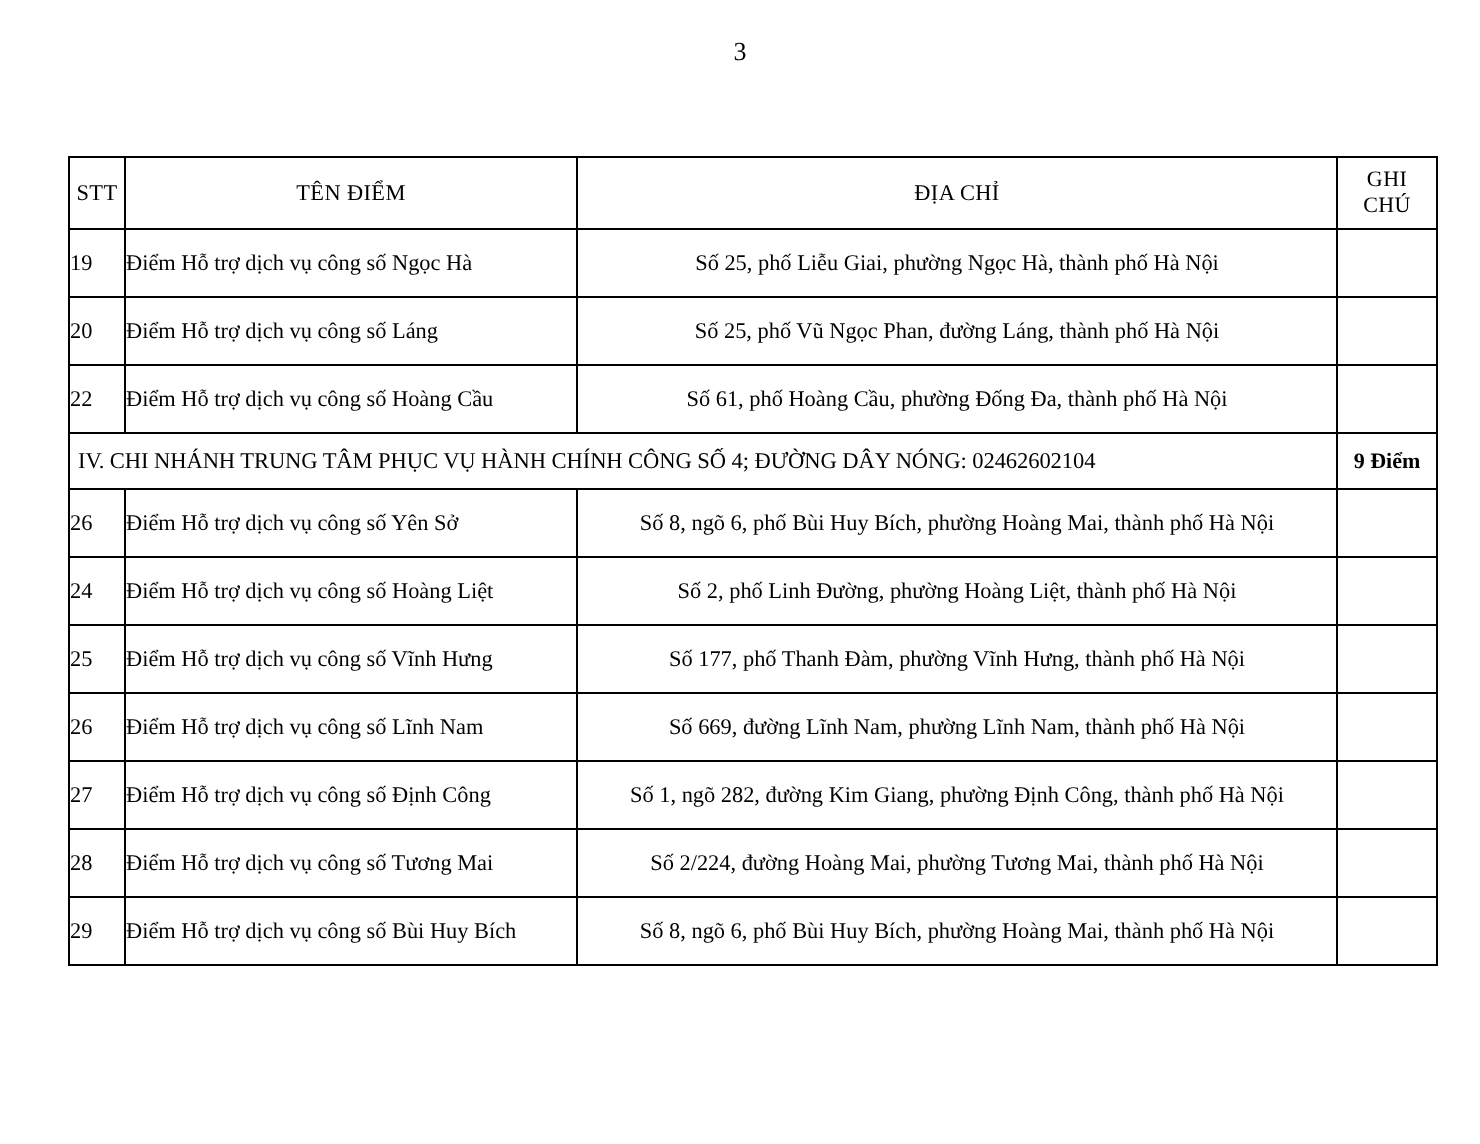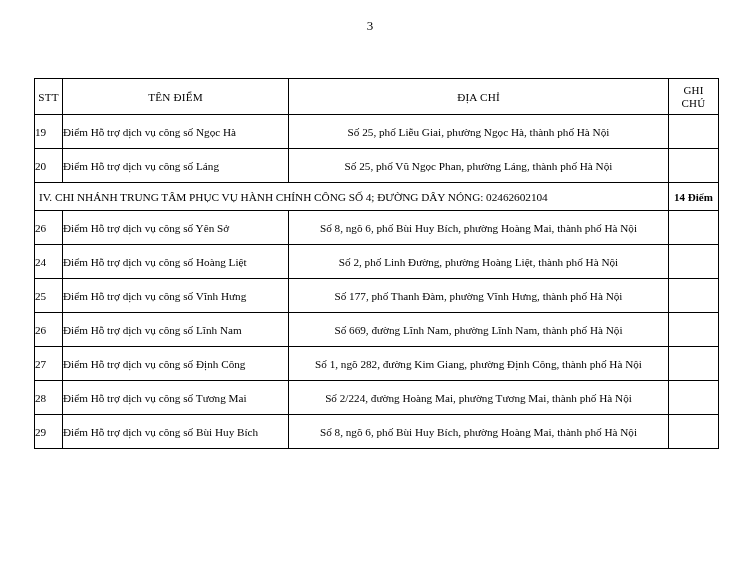--- a/index.html
+++ b/index.html
@@ -128,26 +128,32 @@
       <tbody id="table-body">
           <tr>
             <td class="cell-stt">19</td>
             <td class="cell-name">Điểm Hỗ trợ dịch vụ công số Ngọc Hà</td>
             <td class="cell-addr">Số 25, phố Liễu Giai, phường Ngọc Hà, thành phố Hà Nội</td>
             <td class="cell-note"></td>
           </tr>
           <tr>
             <td class="cell-stt">20</td>
             <td class="cell-name">Điểm Hỗ trợ dịch vụ công số Láng</td>
-            <td class="cell-addr">Số 25, phố Vũ Ngọc Phan, phường Láng, thành phố Hà Nội</td>
+            <td class="cell-addr">Số 25, phố Vũ Ngọc Phan, đường Láng, thành phố Hà Nội</td>
+            <td class="cell-note"></td>
+          </tr>
+          <tr>
+            <td class="cell-stt">22</td>
+            <td class="cell-name">Điểm Hỗ trợ dịch vụ công số Hoàng Cầu</td>
+            <td class="cell-addr">Số 61, phố Hoàng Cầu, phường Đống Đa, thành phố Hà Nội</td>
             <td class="cell-note"></td>
           </tr>
           <tr class="section-row">
             <td class="section-title" colspan="3">IV. CHI NHÁNH TRUNG TÂM PHỤC VỤ HÀNH CHÍNH CÔNG SỐ 4; ĐƯỜNG DÂY NÓNG: 02462602104</td>
-            <td class="section-count">14 Điểm</td>
+            <td class="section-count">9 Điểm</td>
           </tr>
           <tr>
             <td class="cell-stt">26</td>
             <td class="cell-name">Điểm Hỗ trợ dịch vụ công số Yên Sở</td>
             <td class="cell-addr">Số 8, ngõ 6, phố Bùi Huy Bích, phường Hoàng Mai, thành phố Hà Nội</td>
             <td class="cell-note"></td>
           </tr>
           <tr>
             <td class="cell-stt">24</td>
             <td class="cell-name">Điểm Hỗ trợ dịch vụ công số Hoàng Liệt</td>

